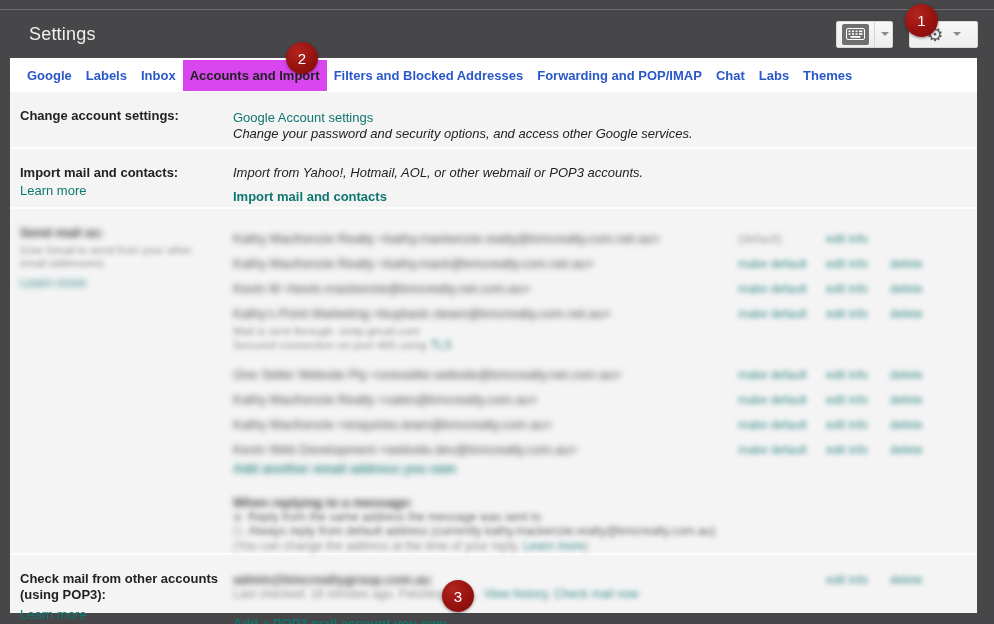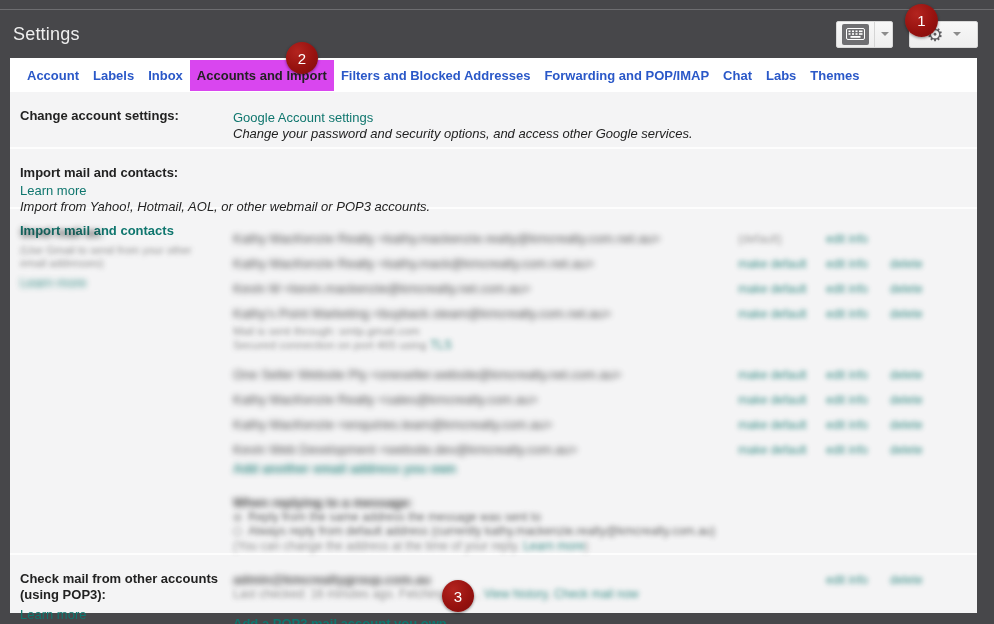--- a/index.html
+++ b/index.html
@@ -6,21 +6,21 @@
   html,body { background:#2b2b2b; }
   .screen {
     position:relative; width:994px; height:624px; overflow:hidden;
     background:#47474a;
     font-family:"Liberation Sans", sans-serif;
     -webkit-font-smoothing:antialiased;
   }
   .topline { position:absolute; top:9px; left:0; right:0; height:1px; background:#6d6d70; }
 
   
-  .header { position:absolute; top:10px; left:0; right:0; height:48px; display:flex; align-items:center; padding:0 16px 0 13px; }
+  .header { position:absolute; top:10px; left:16px; right:0; height:48px; display:flex; align-items:center; padding:0 16px 0 13px; }
   .page-title { color:#efefef; font-size:18px; font-weight:400; letter-spacing:.2px; }
   .hspacer { flex:1; }
   .hbtn { height:27px; background:linear-gradient(#f8f8f8,#eeeeee); border:1px solid #d8d8d8; border-radius:2px; display:flex; align-items:center; cursor:pointer; }
   .kb-btn { width:57px; margin-right:16px; }
   .kb-tile { width:27px; height:21px; margin-left:5px; background:#6f6f72; border-radius:2px; display:flex; align-items:center; justify-content:center; }
   .kb-divider { width:1px; height:25px; background:#d5d5d5; margin-left:5px; }
   .caret { width:0; height:0; border-left:4px solid transparent; border-right:4px solid transparent; border-top:4px solid #8c8c8c; }
   .kb-btn .caret { margin-left:6px; }
   .gear-btn { width:69px; justify-content:center; }
   .gear-glyph { font-size:19px; color:#5c5c5f; line-height:1; margin-right:9px; }
@@ -40,21 +40,21 @@
   .panel { position:absolute; left:10px; top:58px; width:967px; height:555px; background:#ffffff; }
   .tabs { height:34px; background:#fff; display:flex; align-items:center; padding-left:10px; }
   .tab { font-size:13px; font-weight:bold; color:#2a58c8; padding:8px 7px; cursor:pointer; text-decoration:none; white-space:nowrap; }
   .tab.selected { color:#222; background:#d946ef; cursor:default; }
 
   .rowsarea { position:absolute; top:34px; left:0; right:0; bottom:0; background:#f4f4f5; }
   .srow { display:flex; padding:8px 40px 0 10px; border-bottom:2px solid #fdfdfd;margin-top:8px; }
   .srow .labelcol { width:213px; flex:none; padding-right:10px; }
   .srow .contentcol { flex:1; min-width:0; }
   .row1 { height:49px; }
-  .row2 { height:52px;flex-direction:column; }
+  .row2 { height:52px; }
   .row3 { height:338px; }
   .row4 { height:77px; border-bottom:none; }
 
   .lbl { font-size:13px; font-weight:bold; color:#222; line-height:16px; }
   .txt { font-size:13px; color:#222; line-height:16px;font-style:italic; }
   .sm  { font-size:11px; color:#777; line-height:13px; }
   a.link { color:#0f766e; text-decoration:none; font-size:13px; line-height:16px; cursor:pointer; }
   a.link.bold { font-weight:bold; }
   a.link.small { font-size:12px; }
 
@@ -112,21 +112,21 @@
     </div>
   </div>
 
   <div class="badge badge1">1</div>
   <div class="badge badge2">2</div>
   <div class="badge badge3">3</div>
 
   <div class="panel">
 
     <div class="tabs">
-      <a class="tab">Account</a>
+      <a class="tab">Google</a>
       <a class="tab">Labels</a>
       <a class="tab">Inbox</a>
       <a class="tab selected">Accounts and Import</a>
       <a class="tab">Filters and Blocked Addresses</a>
       <a class="tab">Forwarding and POP/IMAP</a>
       <a class="tab">Chat</a>
       <a class="tab">Labs</a>
       <a class="tab">Themes</a>
     </div>
 

